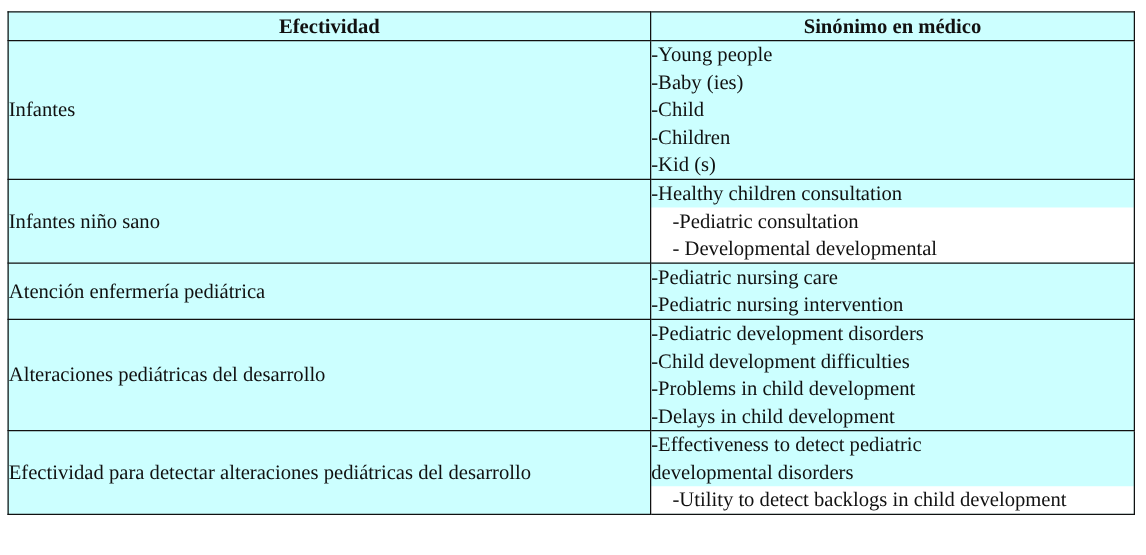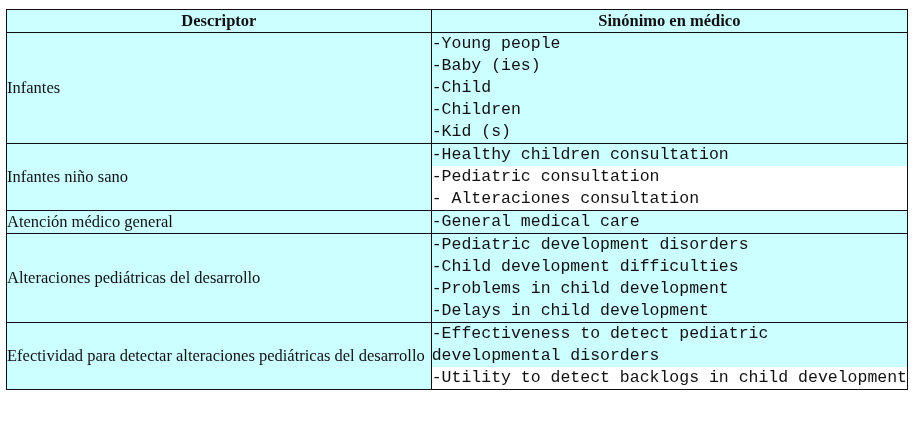--- a/index.html
+++ b/index.html
@@ -4,63 +4,64 @@
 <style>
   html, body { margin: 0; padding: 0; background: #ffffff; }
   body { width: 917px; height: 444px; position: relative; overflow: hidden;
          font-family: "Liberation Serif", "DejaVu Serif", serif; color: #111; }
   table.syn { position: absolute; left: 6px; top: 9px; width: 902px;
               border-collapse: collapse; background: #ccffff; font-size: 16.5px; }
   table.syn th, table.syn td { border: 1.5px solid #111; padding: 0; }
   table.syn th { height: 22px; font-weight: bold; text-align: center; font-size: 16.5px; line-height: 22px; }
   th.c1, td.c1 { width: 513px; }
   td.c1 { padding-left: 11px; vertical-align: middle; }
-  td.c2 { padding-left: 7px; vertical-align: top; padding-right: 8px; font-family: Liberation Mono, monospace; }
+  td.c2 { padding-left: 7px; vertical-align: top; padding-right: 8px; }
   .line { display: block; line-height: 22px; height: 22px; white-space: nowrap; }
-  .line.hl { background: #ffffff; margin-left: -1px; padding-left: 1px; }
+  .line.hl { background: #ffffff; margin-left: -1px; padding-left: 18px; }
   tr.r1 td { height: 109px; }
   tr.r2 td { height: 64px; }
   tr.r3 td { height: 43px; }
   tr.r4 td { height: 21px; }
   tr.r5 td { height: 87px; }
   tr.r6 td { height: 65px; }
 </style>
 </head>
 <body>
 
 <table class="syn">
   <thead>
     <tr>
-      <th class="c1">Descriptor</th>
+      <th class="c1">Efectividad</th>
       <th class="c2">Sinónimo en médico</th>
     </tr>
   </thead>
   <tbody>
     <tr class="r1">
       <td class="c1">Infantes</td>
       <td class="c2">
         <span class="line">-Young people</span>
         <span class="line">-Baby (ies)</span>
         <span class="line">-Child</span>
         <span class="line">-Children</span>
         <span class="line">-Kid (s)</span>
       </td>
     </tr>
     <tr class="r2">
       <td class="c1">Infantes niño sano</td>
       <td class="c2">
         <span class="line">-Healthy children consultation</span>
         <span class="line hl">-Pediatric consultation</span>
-        <span class="line hl">- Alteraciones consultation</span>
+        <span class="line hl">- Developmental developmental</span>
       </td>
     </tr>
-    <tr class="r4">
-      <td class="c1">Atención médico general</td>
+    <tr class="r3">
+      <td class="c1">Atención enfermería pediátrica</td>
       <td class="c2">
-        <span class="line">-General medical care</span>
+        <span class="line">-Pediatric nursing care</span>
+        <span class="line">-Pediatric nursing intervention</span>
       </td>
     </tr>
     <tr class="r5">
       <td class="c1">Alteraciones pediátricas del desarrollo</td>
       <td class="c2">
         <span class="line">-Pediatric development disorders</span>
         <span class="line">-Child development difficulties</span>
         <span class="line">-Problems in child development</span>
         <span class="line">-Delays in child development</span>
       </td>

